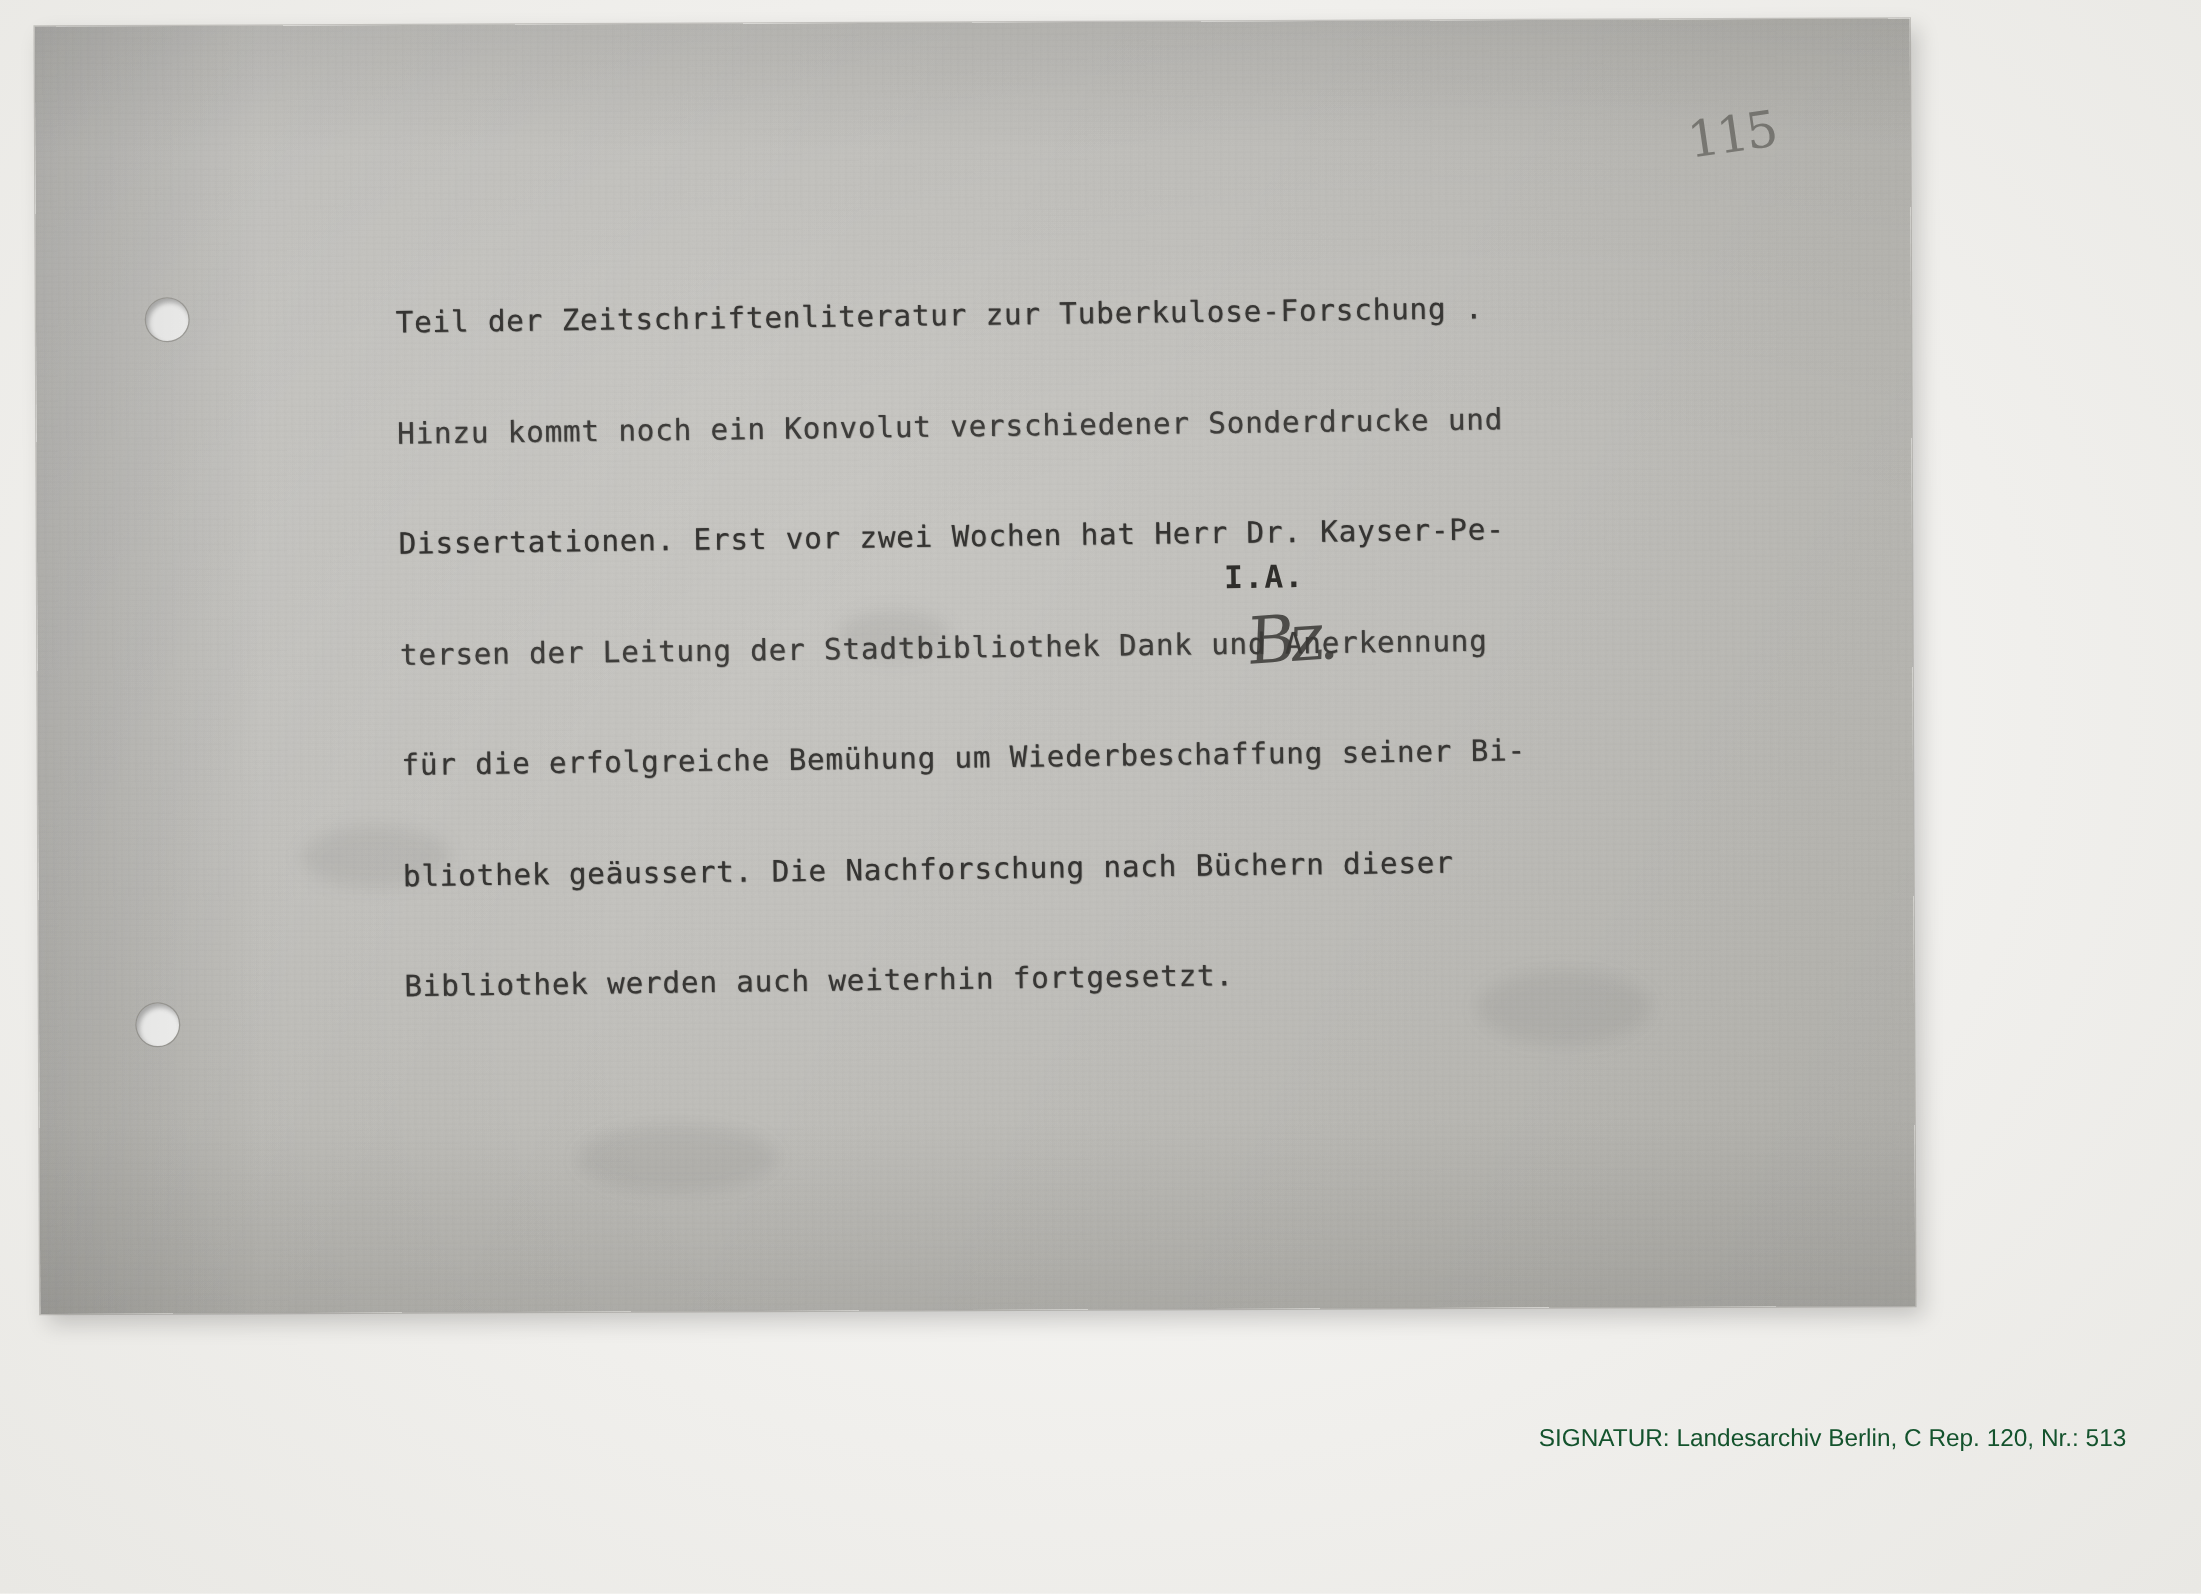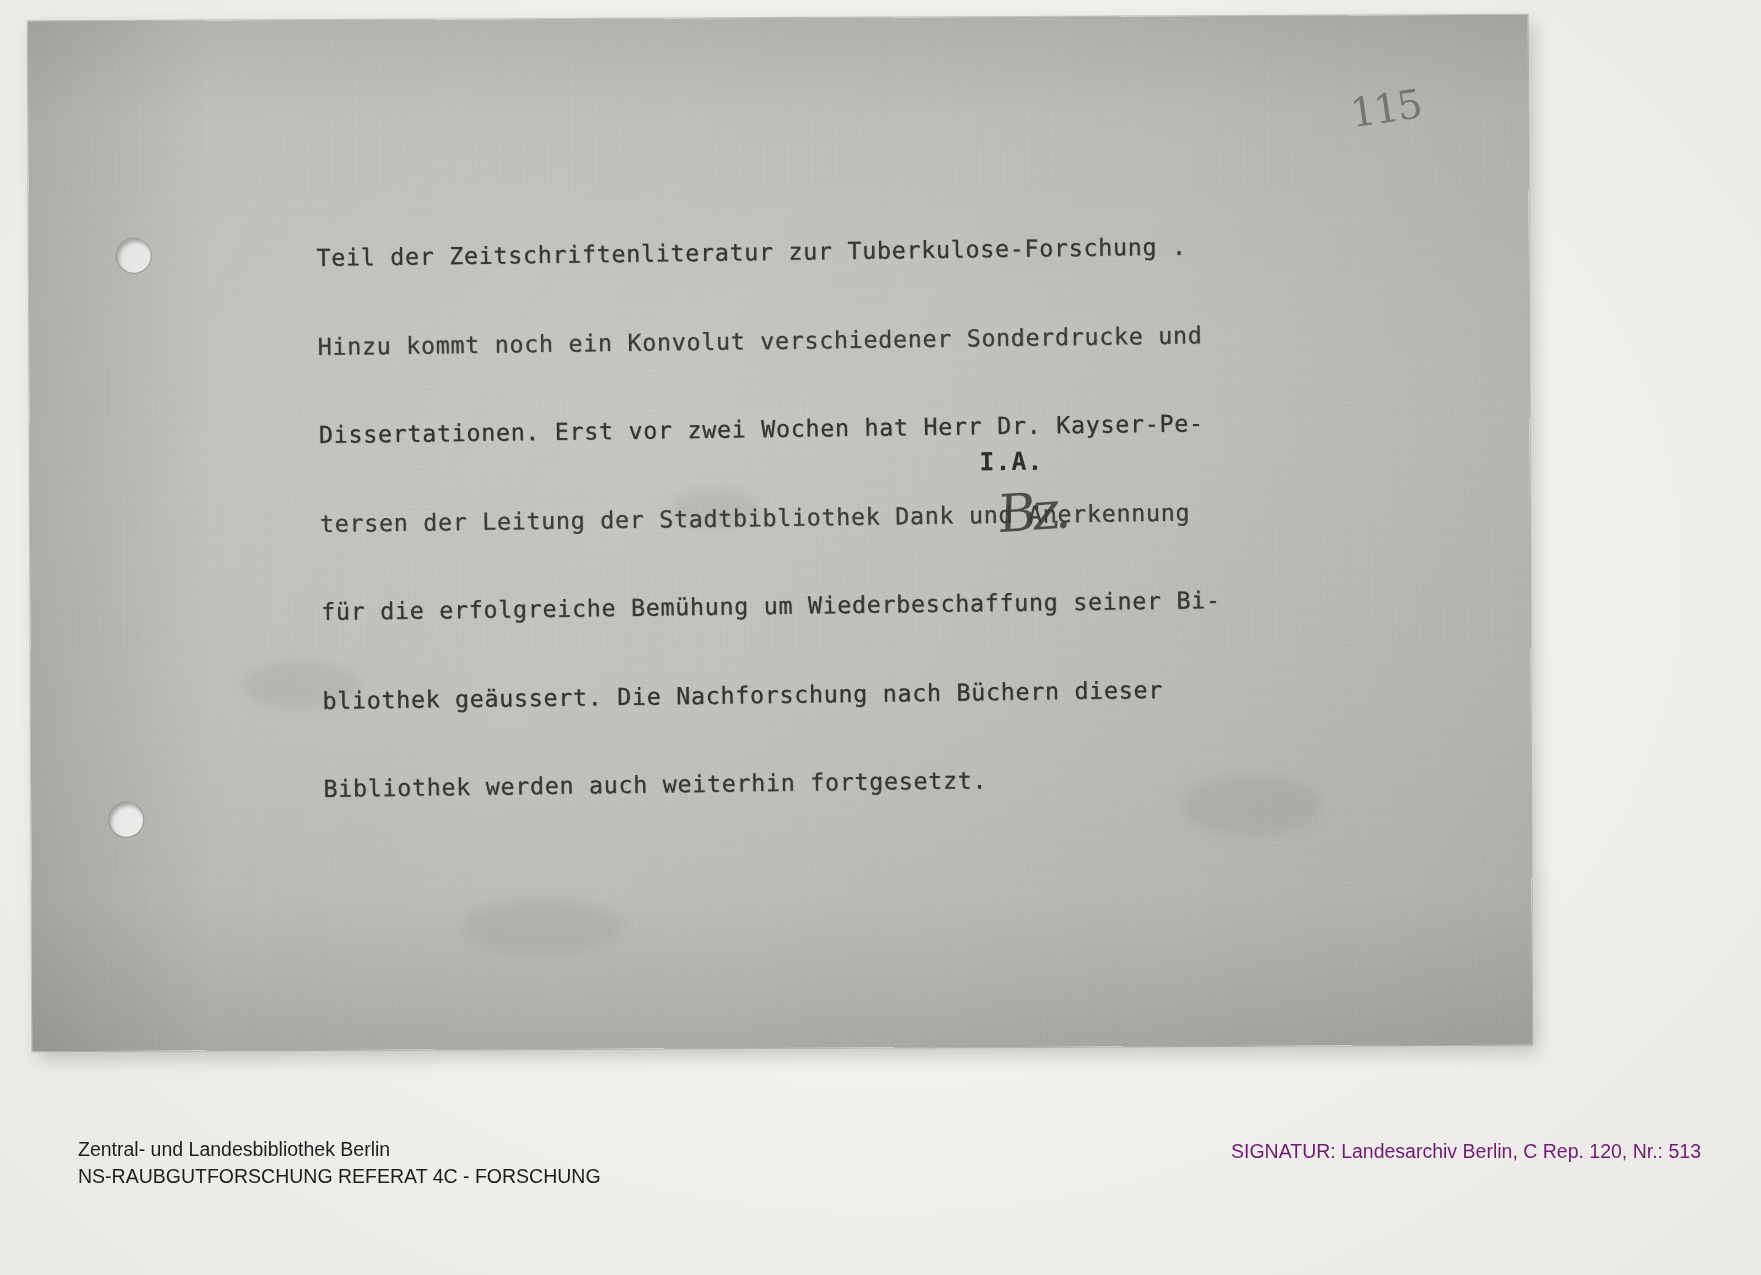--- a/index.html
+++ b/index.html
@@ -162,21 +162,21 @@
     font-size: 19.5px;
     line-height: 27px;
     color: #1d1d1d;
     font-family: "Liberation Sans", sans-serif;
   }
   #caption-right {
     position: absolute;
     right: 60px;
     bottom: 112px;
     font-size: 19.5px;
-    color: #701a75;
+    color: #14532d;
     font-family: "Liberation Sans", sans-serif;
     text-align: right;
   }
 </style>
 </head>
 <body>
 
 <div id="scan">
 
   <div id="scan-backdrop"></div>
@@ -206,20 +206,16 @@
     </div>
 
     <div id="signature-block">
       <div id="signature-ia">I.A.</div>
       <div id="signature-mark">Bz.</div>
     </div>
 
     <div id="vignette"></div>
   </div>
 
-  <div id="caption-left">
-    <div>Zentral- und Landesbibliothek Berlin</div>
-    <div>NS-RAUBGUTFORSCHUNG REFERAT 4C - FORSCHUNG</div>
-  </div>
 
   <div id="caption-right">SIGNATUR: Landesarchiv Berlin, C Rep. 120, Nr.: 513</div>
 
 </div>
 
 </body></html>

